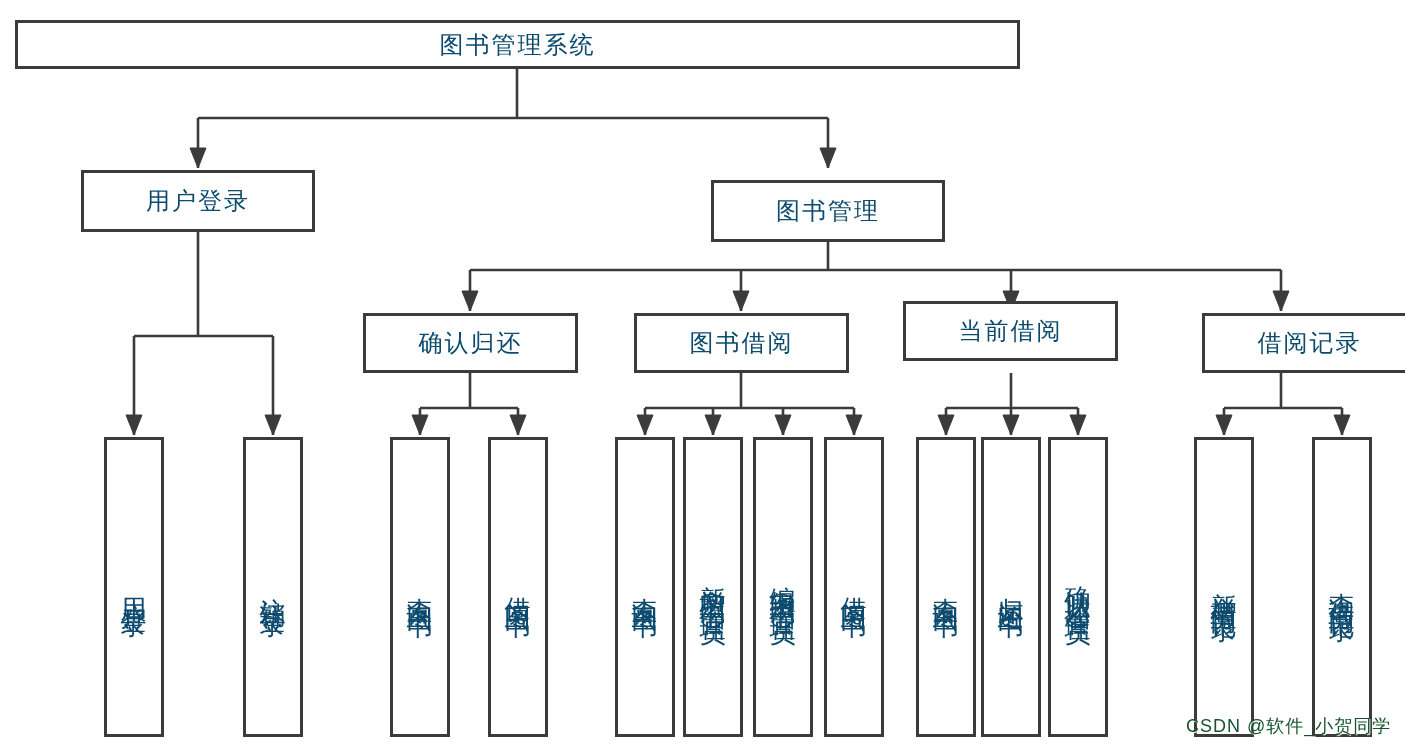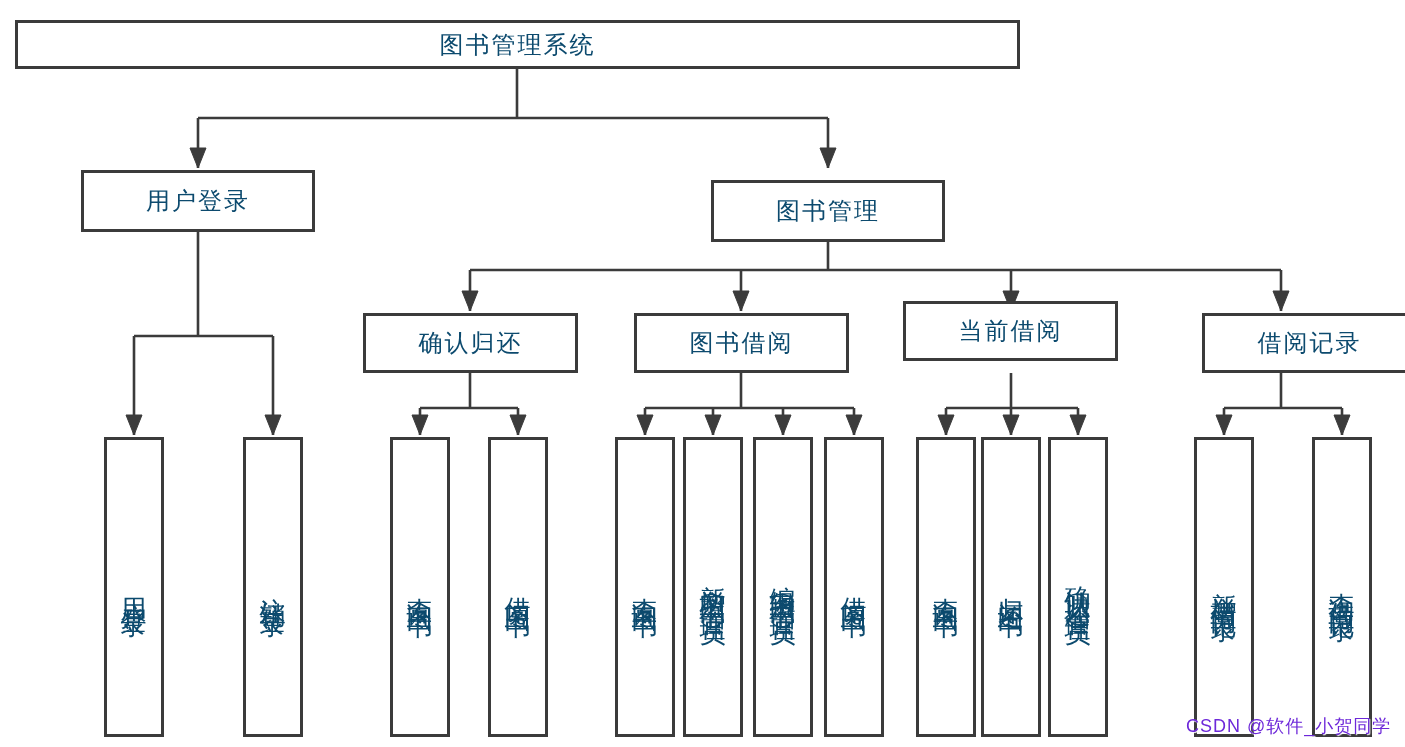--- a/index.html
+++ b/index.html
@@ -16,21 +16,21 @@
   }
   .hnode{font-size:24px;letter-spacing:2px;white-space:nowrap;}
   .leaf{
     display:block;width:60px;height:300px;
     writing-mode:vertical-rl;text-orientation:mixed;
     font-size:26px;letter-spacing:5px;
     text-align:center;line-height:54px;
   }
   .watermark{
     position:absolute;left:1186px;top:714px;
-    font-size:18px;letter-spacing:1px;color:#6d28d9;
+    font-size:18px;letter-spacing:1px;color:#14532d;
     text-shadow:1px 1px 1px #ffffff;white-space:nowrap;
   }
 </style>
 </head>
 <body>
 
 <div class="stage">
 
   <svg class="connectors" width="1405" height="747" viewBox="0 0 1405 747">
     <defs>

